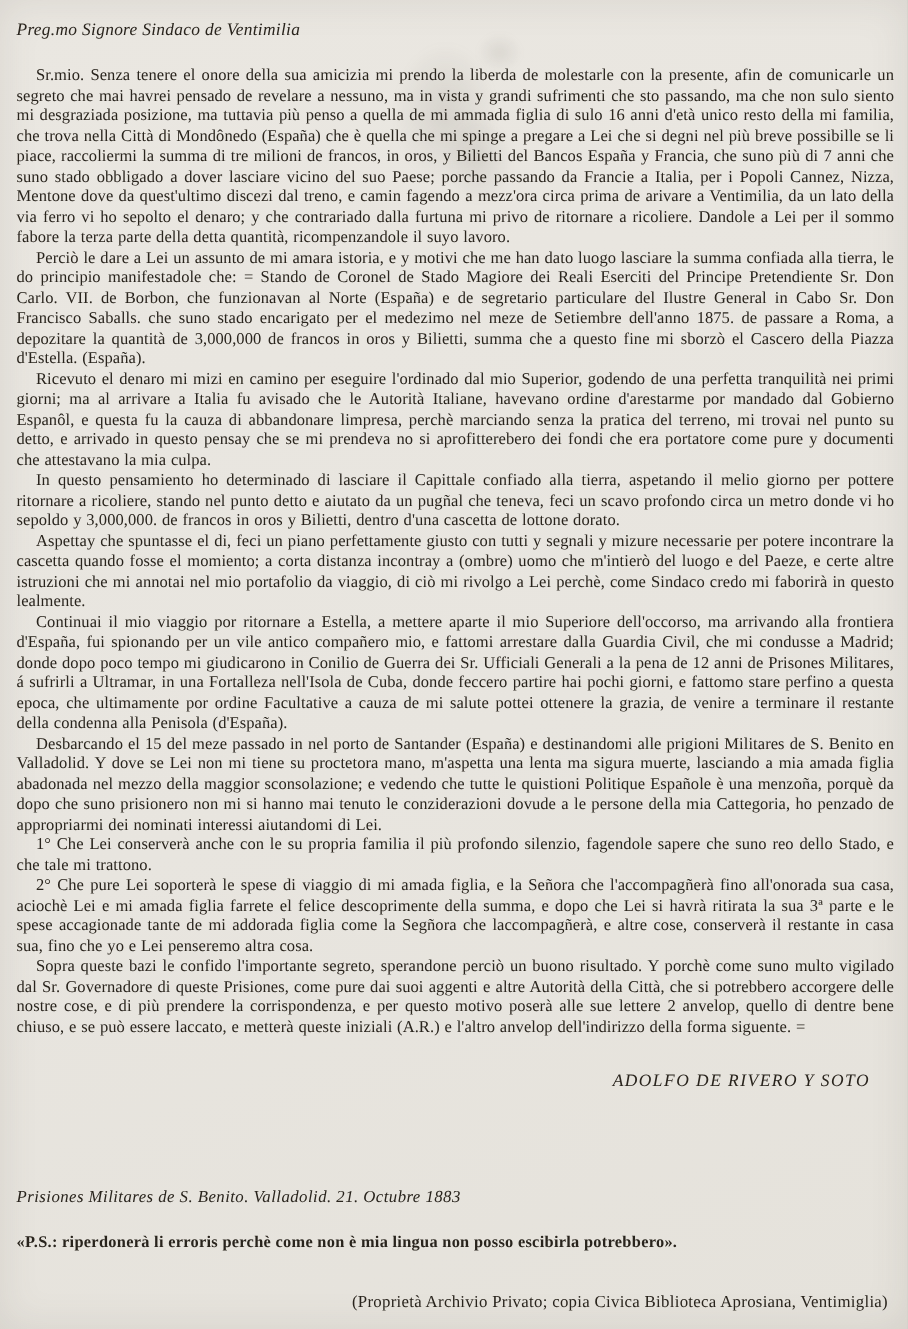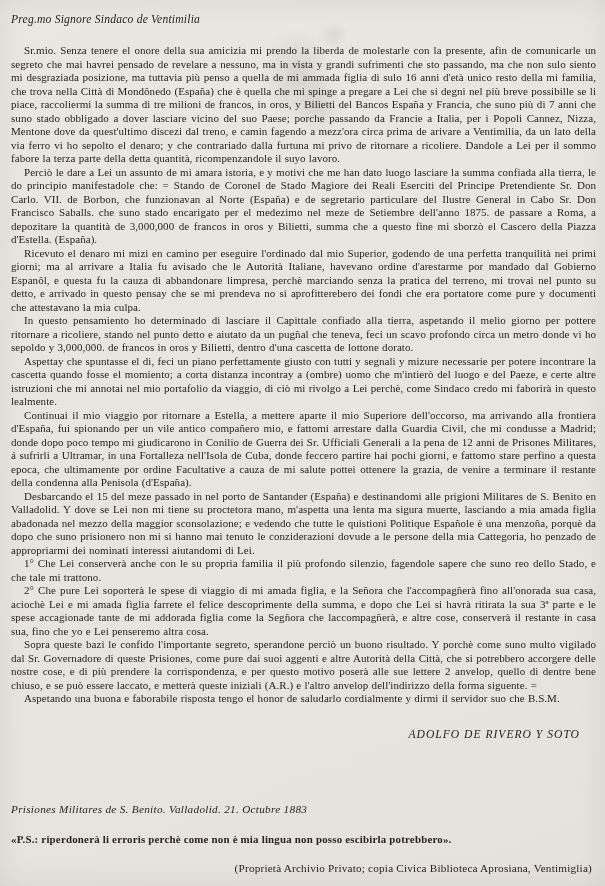--- a/index.html
+++ b/index.html
@@ -77,21 +77,21 @@
   }
   .postscript {
     font-weight: bold;
     font-size: 10.9px;
     letter-spacing: 0.2px;
     margin: 18px 0 0 0;
   }
   .attribution {
     text-align: right;
     font-size: 11.2px;
-    margin: 17px 4px 0 0;
+    margin: 28px 4px 0 0;
     letter-spacing: 0.2px;
   }
 </style>
 </head>
 <body>
 
 <div class="page">
 
   <div class="stain s1"></div>
   <div class="stain s2"></div>
@@ -104,21 +104,20 @@
         <p class="para">Sr.mio. Senza tenere el onore della sua amicizia mi prendo la liberda de molestarle con la presente, afin de comunicarle un segreto che mai havrei pensado de revelare a nessuno, ma in vista y grandi sufrimenti che sto passando, ma che non sulo siento mi desgraziada posizione, ma tuttavia più penso a quella de mi ammada figlia di sulo 16 anni d'età unico resto della mi familia, che trova nella Città di Mondônedo (España) che è quella che mi spinge a pregare a Lei che si degni nel più breve possibille se li piace, raccoliermi la summa di tre milioni de francos, in oros, y Bilietti del Bancos España y Francia, che suno più di 7 anni che suno stado obbligado a dover lasciare vicino del suo Paese; porche passando da Francie a Italia, per i Popoli Cannez, Nizza, Mentone dove da quest'ultimo discezi dal treno, e camin fagendo a mezz'ora circa prima de arivare a Ventimilia, da un lato della via ferro vi ho sepolto el denaro; y che contrariado dalla furtuna mi privo de ritornare a ricoliere. Dandole a Lei per il sommo fabore la terza parte della detta quantità, ricompenzandole il suyo lavoro.</p>
         <p class="para">Perciò le dare a Lei un assunto de mi amara istoria, e y motivi che me han dato luogo lasciare la summa confiada alla tierra, le do principio manifestadole che: = Stando de Coronel de Stado Magiore dei Reali Eserciti del Principe Pretendiente Sr. Don Carlo. VII. de Borbon, che funzionavan al Norte (España) e de segretario particulare del Ilustre General in Cabo Sr. Don Francisco Saballs. che suno stado encarigato per el medezimo nel meze de Setiembre dell'anno 1875. de passare a Roma, a depozitare la quantità de 3,000,000 de francos in oros y Bilietti, summa che a questo fine mi sborzò el Cascero della Piazza d'Estella. (España).</p>
         <p class="para">Ricevuto el denaro mi mizi en camino per eseguire l'ordinado dal mio Superior, godendo de una perfetta tranquilità nei primi giorni; ma al arrivare a Italia fu avisado che le Autorità Italiane, havevano ordine d'arestarme por mandado dal Gobierno Espanôl, e questa fu la cauza di abbandonare limpresa, perchè marciando senza la pratica del terreno, mi trovai nel punto su detto, e arrivado in questo pensay che se mi prendeva no si aprofitterebero dei fondi che era portatore come pure y documenti che attestavano la mia culpa.</p>
         <p class="para">In questo pensamiento ho determinado di lasciare il Capittale confiado alla tierra, aspetando il melio giorno per pottere ritornare a ricoliere, stando nel punto detto e aiutato da un pugñal che teneva, feci un scavo profondo circa un metro donde vi ho sepoldo y 3,000,000. de francos in oros y Bilietti, dentro d'una cascetta de lottone dorato.</p>
         <p class="para">Aspettay che spuntasse el di, feci un piano perfettamente giusto con tutti y segnali y mizure necessarie per potere incontrare la cascetta quando fosse el momiento; a corta distanza incontray a (ombre) uomo che m'intierò del luogo e del Paeze, e certe altre istruzioni che mi annotai nel mio portafolio da viaggio, di ciò mi rivolgo a Lei perchè, come Sindaco credo mi faborirà in questo lealmente.</p>
         <p class="para">Continuai il mio viaggio por ritornare a Estella, a mettere aparte il mio Superiore dell'occorso, ma arrivando alla frontiera d'España, fui spionando per un vile antico compañero mio, e fattomi arrestare dalla Guardia Civil, che mi condusse a Madrid; donde dopo poco tempo mi giudicarono in Conilio de Guerra dei Sr. Ufficiali Generali a la pena de 12 anni de Prisones Militares, á sufrirli a Ultramar, in una Fortalleza nell'Isola de Cuba, donde feccero partire hai pochi giorni, e fattomo stare perfino a questa epoca, che ultimamente por ordine Facultative a cauza de mi salute pottei ottenere la grazia, de venire a terminare il restante della condenna alla Penisola (d'España).</p>
         <p class="para">Desbarcando el 15 del meze passado in nel porto de Santander (España) e destinandomi alle prigioni Militares de S. Benito en Valladolid. Y dove se Lei non mi tiene su proctetora mano, m'aspetta una lenta ma sigura muerte, lasciando a mia amada figlia abadonada nel mezzo della maggior sconsolazione; e vedendo che tutte le quistioni Politique Españole è una menzoña, porquè da dopo che suno prisionero non mi si hanno mai tenuto le conziderazioni dovude a le persone della mia Cattegoria, ho penzado de appropriarmi dei nominati interessi aiutandomi di Lei.</p>
         <p class="para">1°  Che Lei conserverà anche con le su propria familia il più profondo silenzio, fagendole sapere che suno reo dello Stado, e che tale mi trattono.</p>
         <p class="para">2°  Che pure Lei soporterà le spese di viaggio di mi amada figlia, e la Señora che l'accompagñerà fino all'onorada sua casa, aciochè Lei e mi amada figlia farrete el felice descoprimente della summa, e dopo che Lei si havrà ritirata la sua 3ª parte e le spese accagionade tante de mi addorada figlia come la Segñora che laccompagñerà, e altre cose, conserverà il restante in casa sua, fino che yo e Lei penseremo altra cosa.</p>
         <p class="para">Sopra queste bazi le confido l'importante segreto, sperandone perciò un buono risultado. Y porchè come suno multo vigilado dal Sr. Governadore di queste Prisiones, come pure dai suoi aggenti e altre Autorità della Città, che si potrebbero accorgere delle nostre cose, e di più prendere la corrispondenza, e per questo motivo poserà alle sue lettere 2 anvelop, quello di dentre bene chiuso, e se può essere laccato, e metterà queste iniziali (A.R.) e l'altro anvelop dell'indirizzo della forma siguente. =</p>
-        <p class="para">Aspetando una buona e faborabile risposta tengo el honor de saludarlo cordialmente y dirmi il servidor suo che B.S.M.</p>
       </div>
 
     <div class="signature">ADOLFO DE RIVERO Y SOTO</div>
   </div>
 
   <div class="bottom-block">
     <div class="dateline">Prisiones Militares de S. Benito. Valladolid. 21. Octubre 1883</div>
 
     <div class="postscript">«P.S.: riperdonerà li erroris perchè come non è mia lingua non posso escibirla potrebbero».</div>
 

